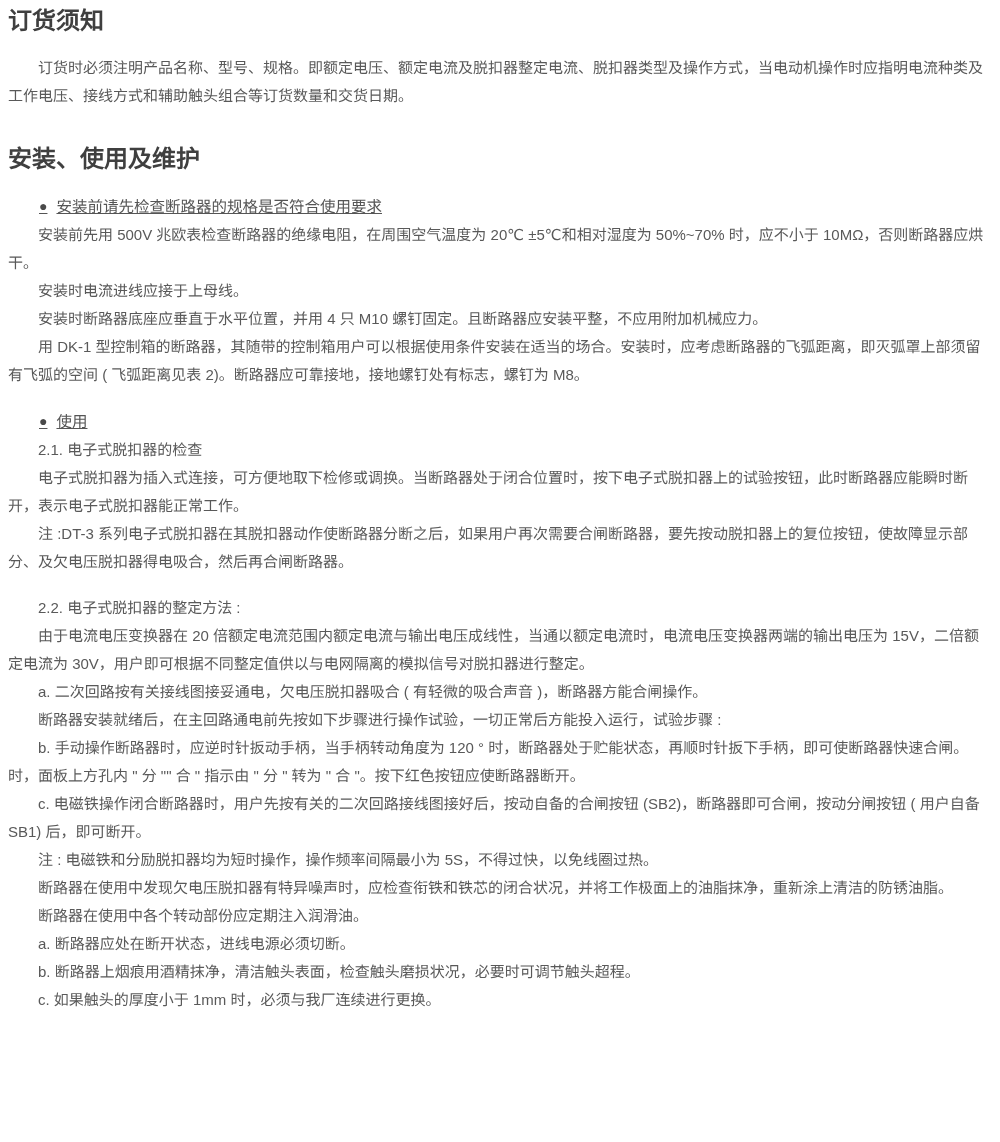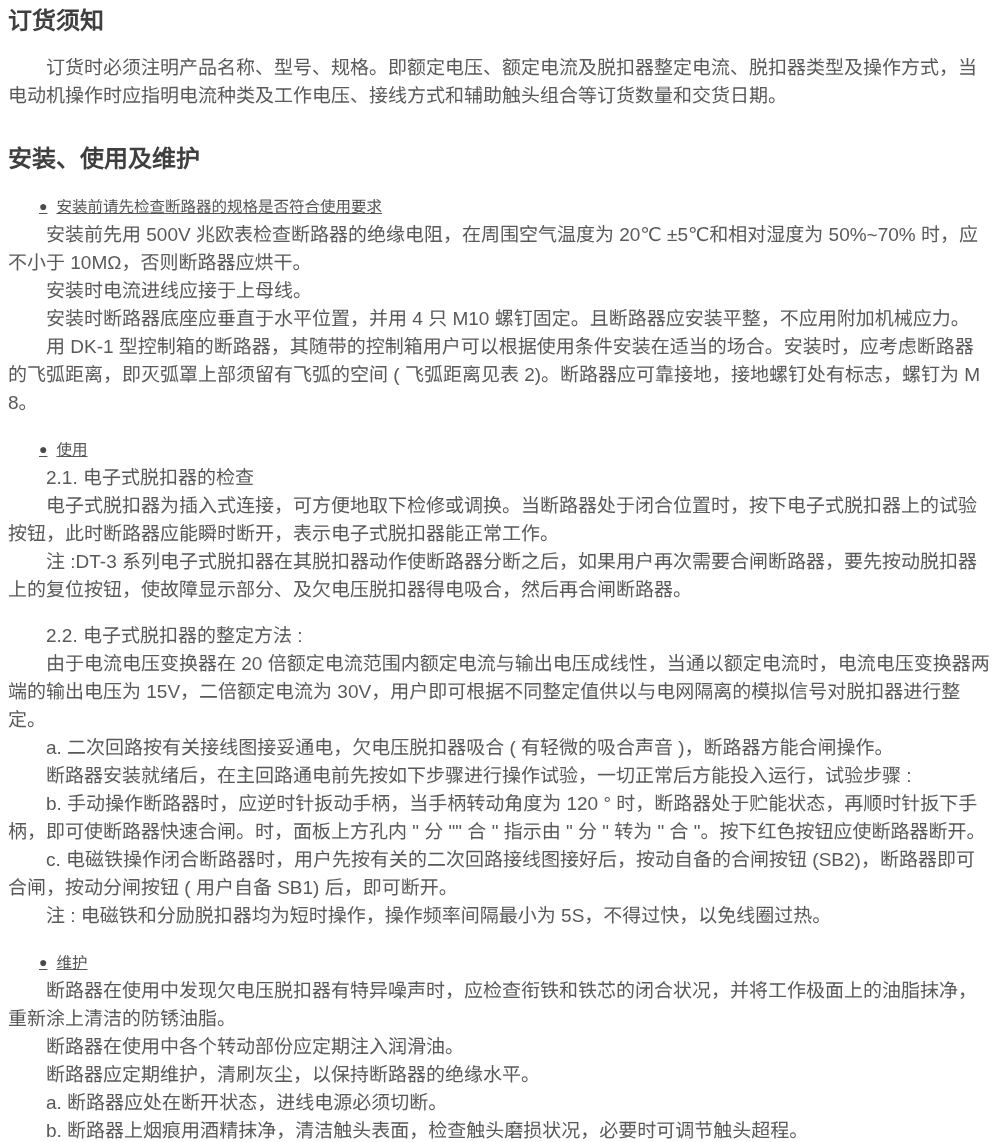--- a/index.html
+++ b/index.html
@@ -23,21 +23,21 @@
     line-height: 26px;
     font-weight: 700;
     color: #3f3f3f;
     margin: 0 0 20px 0;
   }
   .section-title.spaced {
     margin-top: 36px;
   }
   p.para {
     margin: 0;
-    font-size: 19px;
+    font-size: 15px;
     line-height: 28px;
     text-indent: 2em;
     color: #595959;
     word-break: break-all;
   }
   p.bullet {
     margin: 0;
     font-size: 15.5px;
     line-height: 28px;
     padding-left: 2em;
@@ -77,21 +77,19 @@
   <p class="para">注 :DT-3 系列电子式脱扣器在其脱扣器动作使断路器分断之后，如果用户再次需要合闸断路器，要先按动脱扣器上的复位按钮，使故障显示部分、及欠电压脱扣器得电吸合，然后再合闸断路器。</p>
 
   <p class="para gap-top">2.2. 电子式脱扣器的整定方法 :</p>
   <p class="para">由于电流电压变换器在 20 倍额定电流范围内额定电流与输出电压成线性，当通以额定电流时，电流电压变换器两端的输出电压为 15V，二倍额定电流为 30V，用户即可根据不同整定值供以与电网隔离的模拟信号对脱扣器进行整定。</p>
   <p class="para">a. 二次回路按有关接线图接妥通电，欠电压脱扣器吸合 ( 有轻微的吸合声音 )，断路器方能合闸操作。</p>
   <p class="para">断路器安装就绪后，在主回路通电前先按如下步骤进行操作试验，一切正常后方能投入运行，试验步骤 :</p>
   <p class="para">b. 手动操作断路器时，应逆时针扳动手柄，当手柄转动角度为 120 ° 时，断路器处于贮能状态，再顺时针扳下手柄，即可使断路器快速合闸。时，面板上方孔内 " 分 "" 合 " 指示由 " 分 " 转为 " 合 "。按下红色按钮应使断路器断开。</p>
   <p class="para">c. 电磁铁操作闭合断路器时，用户先按有关的二次回路接线图接好后，按动自备的合闸按钮 (SB2)，断路器即可合闸，按动分闸按钮 ( 用户自备 SB1) 后，即可断开。</p>
   <p class="para">注 : 电磁铁和分励脱扣器均为短时操作，操作频率间隔最小为 5S，不得过快，以免线圈过热。</p>
 
-  <p class="bullet gap-top"><span class="dot">●</span><span>维护</span></p>
   <p class="para">断路器在使用中发现欠电压脱扣器有特异噪声时，应检查衔铁和铁芯的闭合状况，并将工作极面上的油脂抹净，重新涂上清洁的防锈油脂。</p>
   <p class="para">断路器在使用中各个转动部份应定期注入润滑油。</p>
-  <p class="para">断路器应定期维护，清刷灰尘，以保持断路器的绝缘水平。</p>
   <p class="para">a. 断路器应处在断开状态，进线电源必须切断。</p>
   <p class="para">b. 断路器上烟痕用酒精抹净，清洁触头表面，检查触头磨损状况，必要时可调节触头超程。</p>
   <p class="para">c. 如果触头的厚度小于 1mm 时，必须与我厂连续进行更换。</p>
 
 </div>
 
 </body></html>

